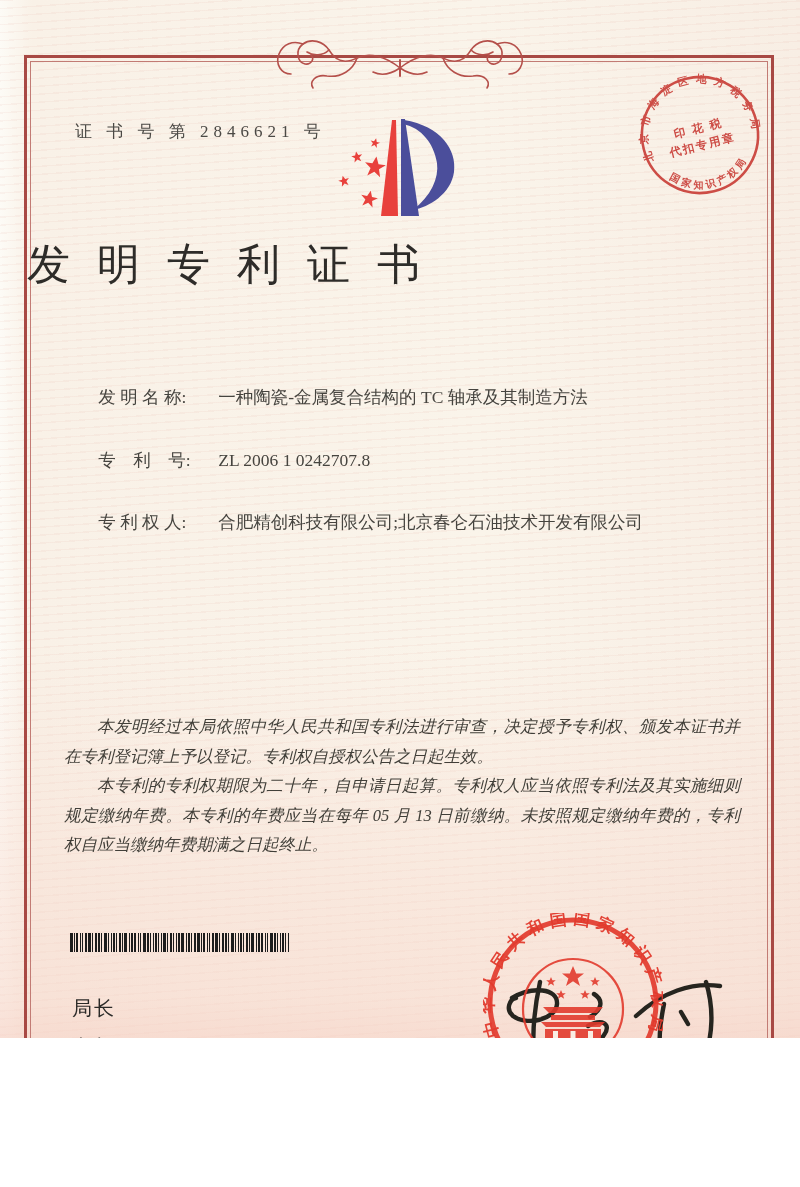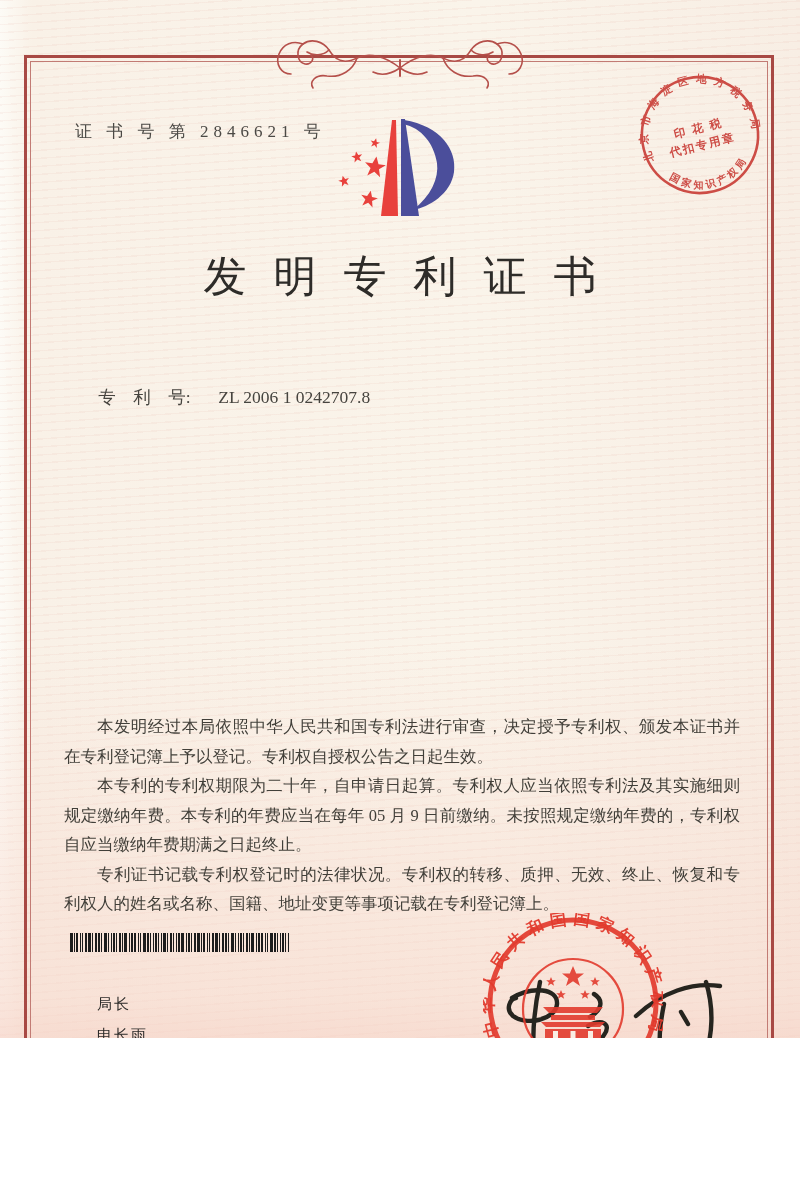--- a/index.html
+++ b/index.html
@@ -19,35 +19,35 @@
   .frame-inner{
     position:absolute; left:3px; top:3px; right:3px; bottom:3px;
     border:1px solid #c27b74;
   }
   .cert-number{
     position:absolute; left:75px; top:120px;
     font-size:17px; letter-spacing:5px; color:#4b4945; white-space:pre;
   }
   .logo{ position:absolute; left:333px; top:106px; }
   .title{
-    position:absolute; left:0; top:248px; width:100%;
-    text-align:center; font-size:43px; letter-spacing:27px; padding-left:27px;
+    position:absolute; left:0; top:236px; width:100%;
+    text-align:left; font-size:43px; letter-spacing:27px; padding-left:27px;
     box-sizing:border-box; color:#2e2c29; font-weight:500; white-space:nowrap;
   }
   .fields{ position:absolute; left:72px; top:364px; right:48px; }
   .field-row{ height:62.5px; font-size:17.5px; white-space:pre; color:#46443f; }
   .field-label{ display:inline-block; min-width:112px; }
   .field-value{ padding-left:8px; }
   .paragraphs{
     position:absolute; left:64px; top:712px; width:676px;
     font-size:16.5px; line-height:29.5px; color:#413f39; text-align:justify;
   }
-  .paragraphs p{ margin:0; text-indent:2em; }
+  .paragraphs p{ margin:0; text-indent:2em;font-style:italic; }
   .barcode{ position:absolute; left:70px; top:933px; }
-  .officer{ position:absolute; left:72px; top:995px; font-family:"Liberation Sans","DejaVu Sans",sans-serif; font-size:15px; color:#2b2a28;margin-left:25px; }
+  .officer{ position:absolute; left:72px; top:995px; font-family:"Liberation Sans","DejaVu Sans",sans-serif; font-size:20px; color:#2b2a28; }
   .officer div{ margin-bottom:12px; letter-spacing:2px; }
   .signature{ position:absolute; left:478px; top:968px; }
   .authority-seal{ position:absolute; left:483px; top:913px; }
   .issue-date{
     position:absolute; left:496px; top:1066px; font-size:19px; letter-spacing:2px;
     color:#24221f; white-space:pre; z-index:5;
   }
   .tax-seal{ position:absolute; left:637px; top:72px; transform:rotate(-14deg); }
   .ornament-top{ position:absolute; left:265px; top:26px; }
   .corner-bl{ position:absolute; left:26px; top:1046px; }
@@ -142,28 +142,33 @@
       <use href="#star5" transform="translate(42,61) scale(1.05) rotate(8)"></use>
       <use href="#star5" transform="translate(11,75) scale(0.55) rotate(-14)"></use>
       <use href="#star5" transform="translate(36,93) scale(0.85) rotate(12)"></use>
     </g>
   </svg>
 
   <div class="title">发明专利证书</div>
 
   <div class="fields">
     <div class="field-row">
+      <span class="field-label">发 明 名 称:</span><span class="field-value">一种陶瓷-金属复合结构的 TC 轴承及其制造方法</span>
+    </div>
+    <div class="field-row">
       <span class="field-label">专　利　号:</span><span class="field-value">ZL 2006 1 0242707.8</span>
     </div>
+    <div class="field-row">
+      <span class="field-label">专 利 权 人:</span><span class="field-value">合肥精创科技有限公司;北京春仑石油技术开发有限公司</span>
+    </div>
   </div>
 
   <div class="paragraphs">
     <p>本发明经过本局依照中华人民共和国专利法进行审查，决定授予专利权、颁发本证书并在专利登记簿上予以登记。专利权自授权公告之日起生效。</p>
-    <p>本专利的专利权期限为二十年，自申请日起算。专利权人应当依照专利法及其实施细则规定缴纳年费。本专利的年费应当在每年 05 月 9 日前缴纳。未按照规定缴纳年费的，专利权自应当缴纳年费期满之日起终止。</p>
-    <p>专利证书记载专利权登记时的法律状况。专利权的转移、质押、无效、终止、恢复和专利权人的姓名或名称、国籍、地址变更等事项记载在专利登记簿上。</p>
+    <p>本专利的专利权期限为二十年，自申请日起算。专利权人应当依照专利法及其实施细则规定缴纳年费。本专利的年费应当在每年 05 月 13 日前缴纳。未按照规定缴纳年费的，专利权自应当缴纳年费期满之日起终止。</p>
   </div>
 
   <svg class="barcode" width="224" height="19" viewBox="0 0 224 19">
       <rect x="0" y="0" width="3" height="19" fill="#1c1c1c"></rect>
       <rect x="4" y="0" width="1" height="19" fill="#1c1c1c"></rect>
       <rect x="6" y="0" width="2" height="19" fill="#1c1c1c"></rect>
       <rect x="10" y="0" width="1" height="19" fill="#1c1c1c"></rect>
       <rect x="12" y="0" width="1" height="19" fill="#1c1c1c"></rect>
       <rect x="15" y="0" width="2" height="19" fill="#1c1c1c"></rect>
       <rect x="18" y="0" width="3" height="19" fill="#1c1c1c"></rect>

